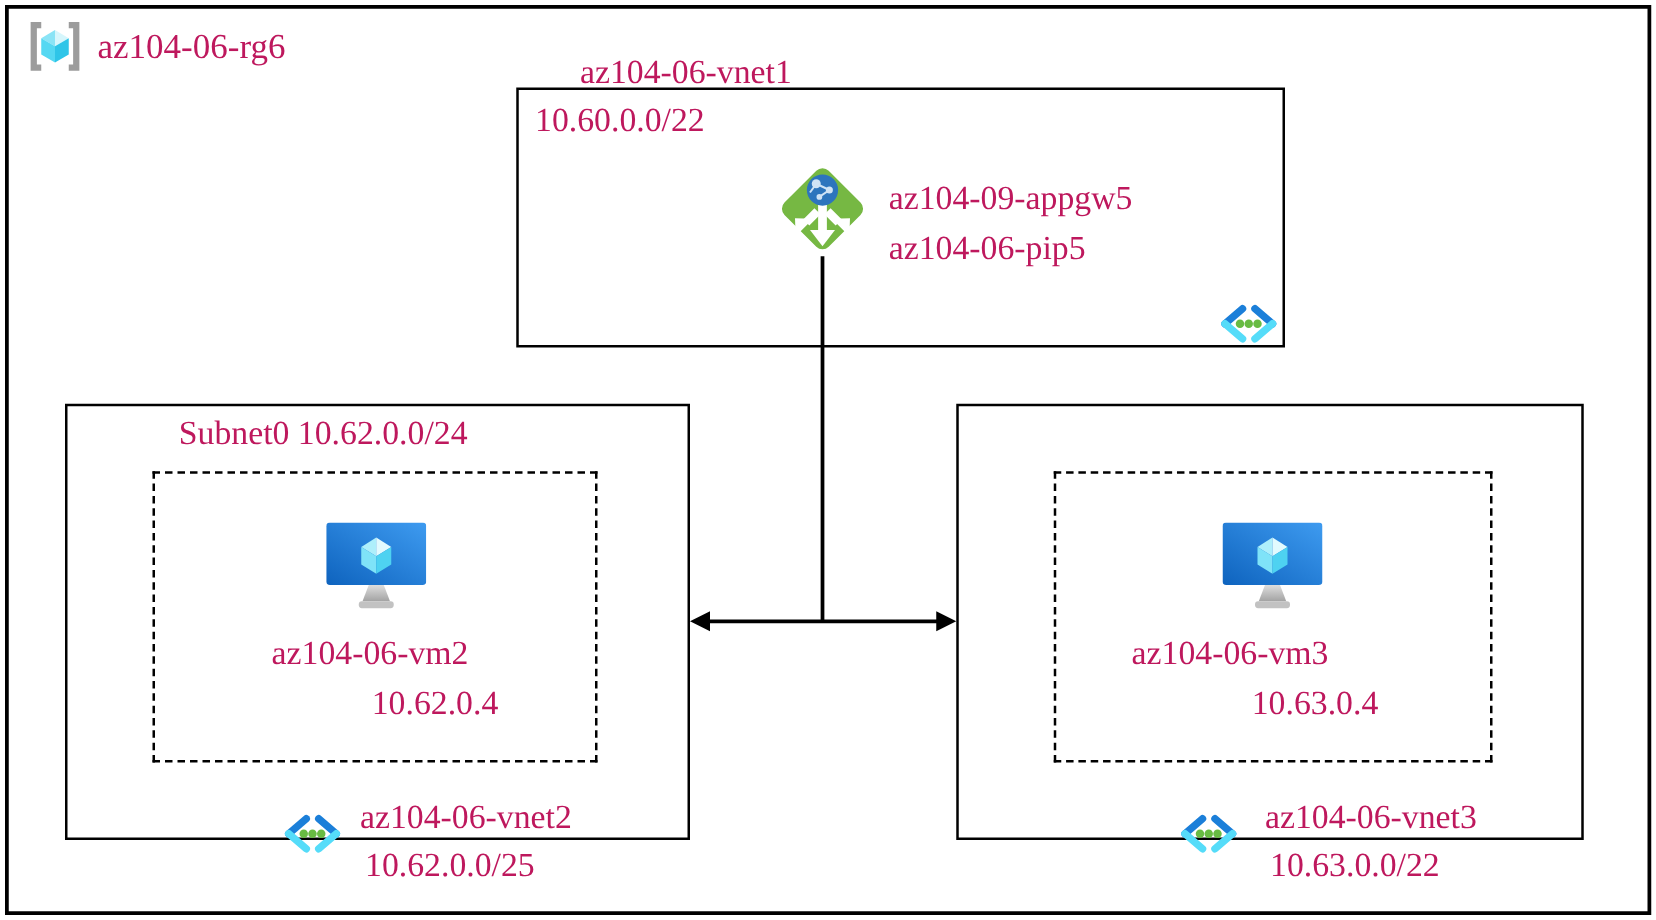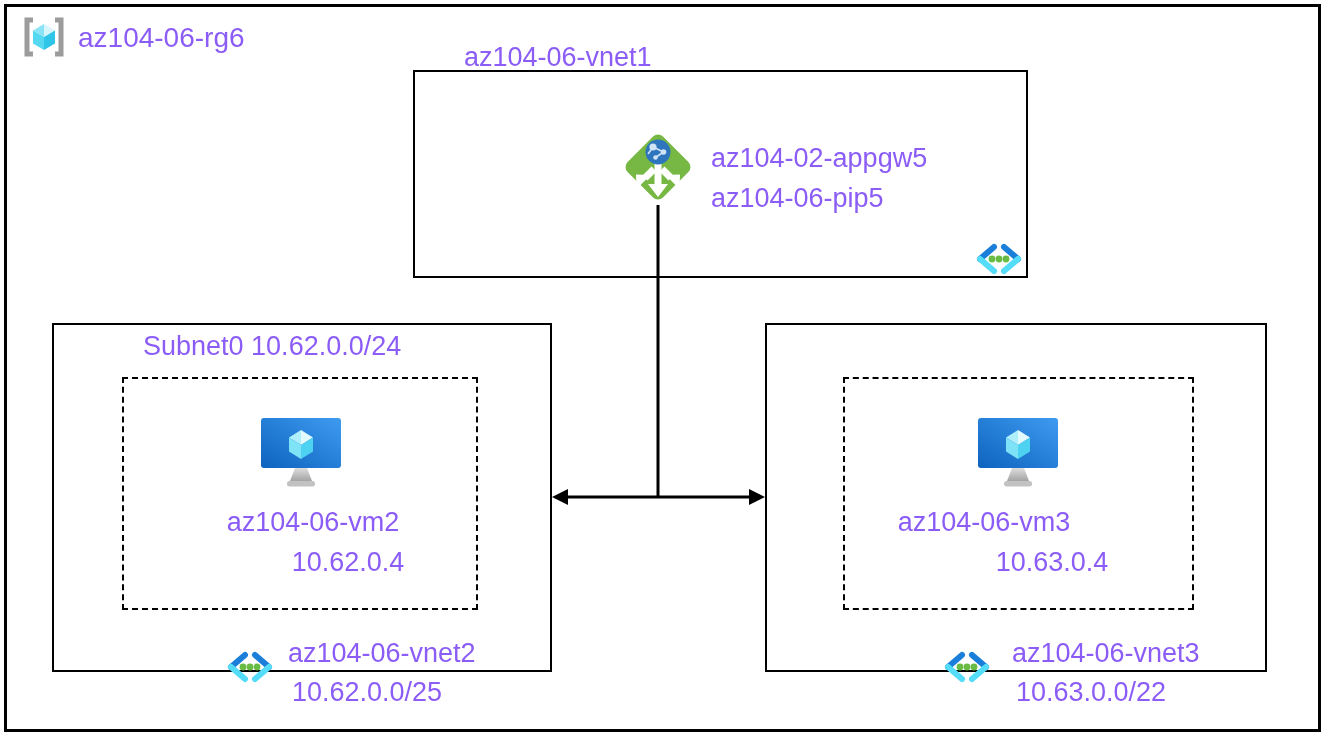--- a/index.html
+++ b/index.html
@@ -1,17 +1,17 @@
 <!DOCTYPE html>
 <html><head>
 <meta charset="utf-8">
 <style>
   html,body{margin:0;padding:0;background:#ffffff;}
   .canvas{position:relative;width:1325px;height:736px;background:#fff;overflow:hidden;
-          font-family:Liberation Sans, sans-serif;color:#8b5cf6;}
+          font-family:Liberation Serif, serif;color:#be185d;}
   .abs{position:absolute;}
   .box{position:absolute;box-sizing:border-box;border:2px solid #000;background:transparent;}
   .outer{left:4px;top:4px;width:1317px;height:728px;border-width:3px;}
   .dashed{border-style:dashed;}
   .lbl{position:absolute;font-size:27px;line-height:32px;white-space:nowrap;}
   .center{text-align:center;}
   svg{display:block;}
   .connector-layer{position:absolute;left:0;top:0;pointer-events:none;}
 </style>
 </head>
@@ -33,20 +33,21 @@
 
   <svg class="connector-layer" width="1325" height="736" viewBox="0 0 1325 736">
     <line x1="658" y1="205" x2="658" y2="497" stroke="#000" stroke-width="3"></line>
     <line x1="560" y1="497" x2="758" y2="497" stroke="#000" stroke-width="3"></line>
     <polygon points="552,497 568,489 568,505" fill="#000"></polygon>
     <polygon points="765,497 749,489 749,505" fill="#000"></polygon>
   </svg>
 
   <div class="box" style="left:413px;top:70px;width:615px;height:208px;"></div>
   <div class="lbl" style="left:428px;top:41px;margin-left:36px;">az104-06-vnet1</div>
+  <div class="lbl" style="left:428px;top:80px;">10.60.0.0/22</div>
 
   <svg class="abs" style="left:618px;top:127px;" width="80" height="80" viewBox="0 0 80 80">
     <rect x="15" y="15" width="50" height="50" rx="7" transform="rotate(45 40 40)" fill="#76b843"></rect>
 
     <rect x="36.5" y="36" width="7" height="23" fill="#fff"></rect>
     <polygon points="30,57 50,57 40,70" fill="#fff"></polygon>
 
     <line x1="36" y1="42" x2="27" y2="51" stroke="#fff" stroke-width="7"></line>
     <polygon points="18.5,62 18,47.5 32.5,48" fill="#fff"></polygon>
 
@@ -54,21 +55,21 @@
     <polygon points="61.5,62 62,47.5 47.5,48" fill="#fff"></polygon>
 
     <circle cx="40" cy="25" r="12.5" fill="#2d75bd"></circle>
     <circle cx="35" cy="20" r="3.6" fill="#cfe3f5"></circle>
     <circle cx="45.5" cy="25" r="2.8" fill="#cfe3f5"></circle>
     <circle cx="37.5" cy="30.5" r="2.3" fill="#cfe3f5"></circle>
     <line x1="35" y1="20" x2="45.5" y2="25" stroke="#cfe3f5" stroke-width="1.6"></line>
     <line x1="45.5" y1="25" x2="37.5" y2="30.5" stroke="#cfe3f5" stroke-width="1.6"></line>
     <line x1="35" y1="20" x2="30" y2="27" stroke="#cfe3f5" stroke-width="1.6"></line>
   </svg>
-  <div class="lbl" style="left:711px;top:142px;">az104-02-appgw5</div>
+  <div class="lbl" style="left:711px;top:142px;">az104-09-appgw5</div>
   <div class="lbl" style="left:711px;top:182px;">az104-06-pip5</div>
 
   <svg class="abs" style="left:975px;top:243px;" width="48" height="32" viewBox="0 0 48 32">
     <line x1="19" y1="4" x2="5" y2="16" stroke="#1b7fd9" stroke-width="6" stroke-linecap="round"></line>
     <line x1="5" y1="16" x2="19" y2="28" stroke="#55dcf9" stroke-width="6" stroke-linecap="round"></line>
     <line x1="29" y1="4" x2="43" y2="16" stroke="#1b7fd9" stroke-width="6" stroke-linecap="round"></line>
     <line x1="43" y1="16" x2="29" y2="28" stroke="#55dcf9" stroke-width="6" stroke-linecap="round"></line>
     <circle cx="17" cy="16" r="3.4" fill="#68bb43"></circle>
     <circle cx="24" cy="16" r="3.4" fill="#68bb43"></circle>
     <circle cx="31" cy="16" r="3.4" fill="#68bb43"></circle>
@@ -90,21 +91,21 @@
       </linearGradient>
     </defs>
     <rect x="0" y="0" width="80" height="50" rx="3" fill="url(#vmg1)"></rect>
     <polygon points="40,12 28,19.5 40,27" fill="#aeeffb"></polygon>
     <polygon points="40,12 52,19.5 40,27" fill="#e2fafe"></polygon>
     <polygon points="28,19.5 40,27 40,41 28,33.5" fill="#7fe3f8"></polygon>
     <polygon points="52,19.5 40,27 40,41 52,33.5" fill="#4ed2f1"></polygon>
     <polygon points="34,50 46,50 51,63 29,63" fill="url(#stg1)"></polygon>
     <rect x="26" y="63" width="28" height="5.5" rx="2.5" fill="#c2c2c2"></rect>
   </svg>
-  <div class="lbl center" style="left:69px;top:506px;width:488px;">az104-06-vm2</div>
+  <div class="lbl center" style="left:52px;top:506px;width:488px;">az104-06-vm2</div>
   <div class="lbl center" style="left:52px;top:546px;width:500px;padding-left:46px;">10.62.0.4</div>
 
   <svg class="abs" style="left:226px;top:651px;" width="48" height="32" viewBox="0 0 48 32">
     <line x1="19" y1="4" x2="5" y2="16" stroke="#1b7fd9" stroke-width="6" stroke-linecap="round"></line>
     <line x1="5" y1="16" x2="19" y2="28" stroke="#55dcf9" stroke-width="6" stroke-linecap="round"></line>
     <line x1="29" y1="4" x2="43" y2="16" stroke="#1b7fd9" stroke-width="6" stroke-linecap="round"></line>
     <line x1="43" y1="16" x2="29" y2="28" stroke="#55dcf9" stroke-width="6" stroke-linecap="round"></line>
     <circle cx="17" cy="16" r="3.4" fill="#68bb43"></circle>
     <circle cx="24" cy="16" r="3.4" fill="#68bb43"></circle>
     <circle cx="31" cy="16" r="3.4" fill="#68bb43"></circle>

